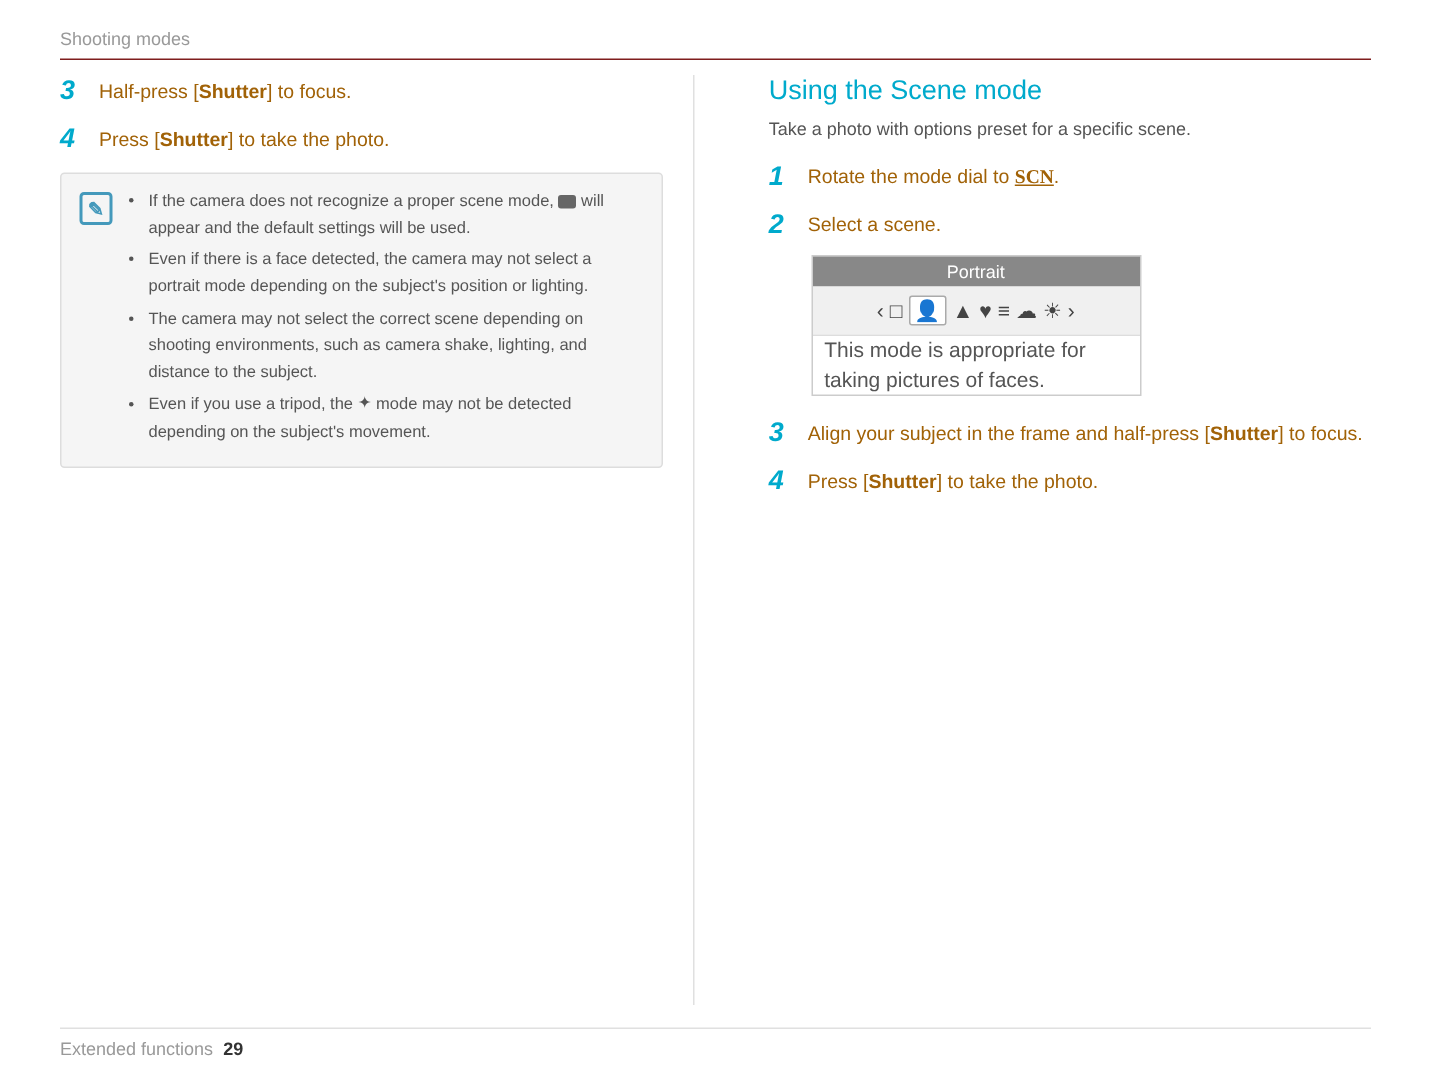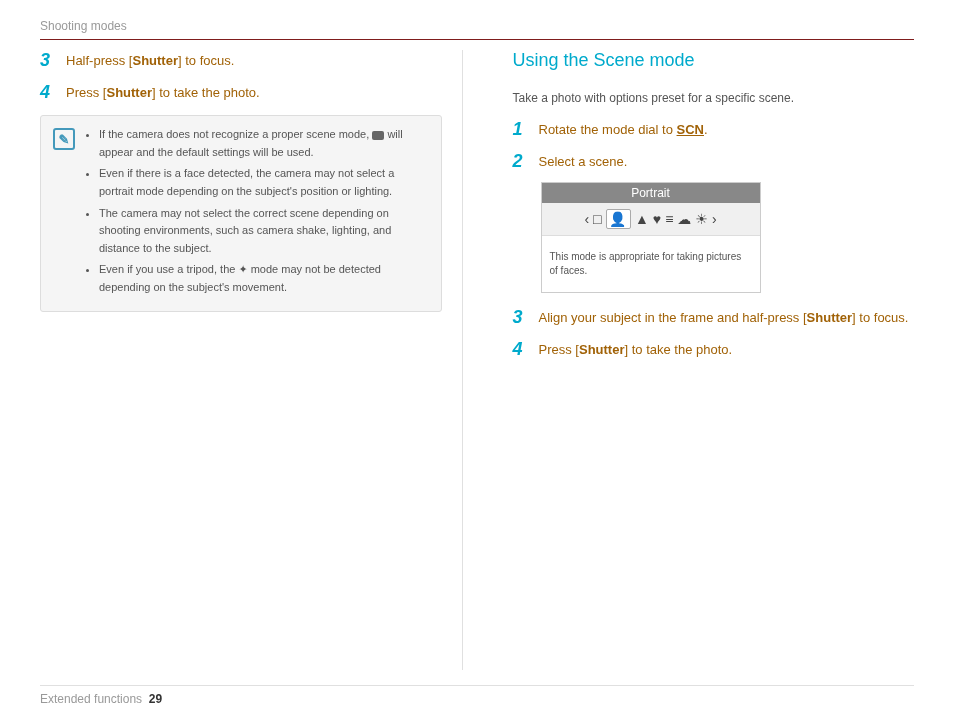--- a/index.html
+++ b/index.html
@@ -113,21 +113,21 @@
     }
     .info-bullets ul li {
       margin-bottom: 4px;
     }
 
     
     .section-title {
       font-size: 18px;
       color: #00aacc;
       font-weight: normal;
-      margin-bottom: 20px;
+      margin-bottom: 8px;
       border-bottom: none;
     }
     .section-subtitle {
       font-size: 12px;
       color: #555;
       margin-bottom: 14px;
     }
 
     
     .scene-box {
@@ -155,23 +155,23 @@
       font-size: 14px;
       color: #444;
     }
     .scene-icon.active {
       background: #fff;
       border: 1px solid #aaa;
       padding: 1px 3px;
       border-radius: 2px;
     }
     .scene-box-desc {
-      font-size: 10px;
+      font-size: 14px;
       color: #555;
-      padding: 14px 8px;
+      padding: 0 8px;
       border-top: 1px solid #ddd;
       line-height: 1.4;
     }
 
     
     .bullet-list {
       font-size: 11.5px;
       color: #555;
       line-height: 1.7;
       margin-bottom: 12px;
@@ -202,20 +202,21 @@
     .footer-page {
       font-weight: bold;
       color: #333;
     }
 
     
     .scn {
       font-weight: bold;
       text-decoration: underline;
       font-size: 13px;
+      font-family: Liberation Serif, serif;
     }
   </style>
 </head>
 <body>
 
 <div class="page-container">
 
   <div class="breadcrumb-bar">
     <span class="breadcrumb-text">Shooting modes</span>
   </div>

